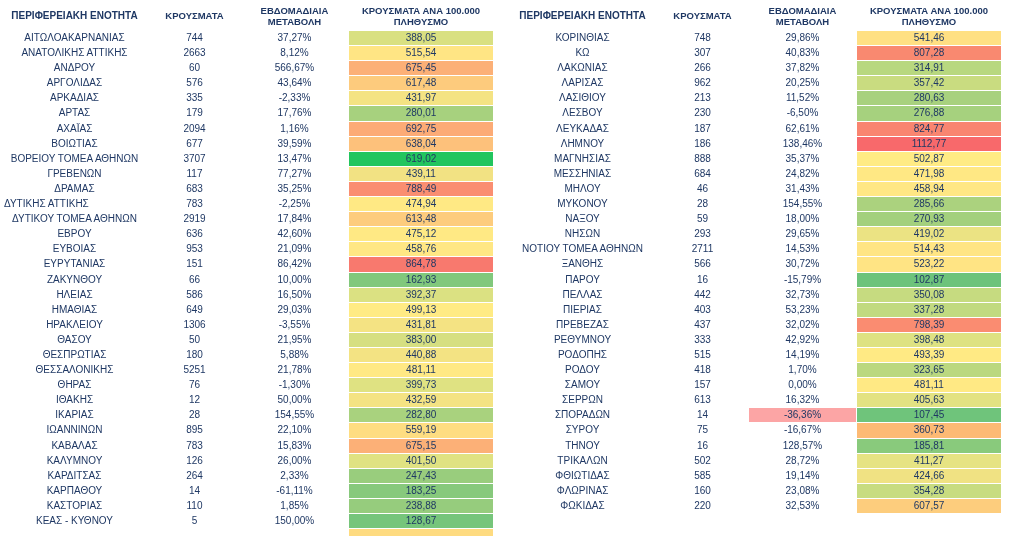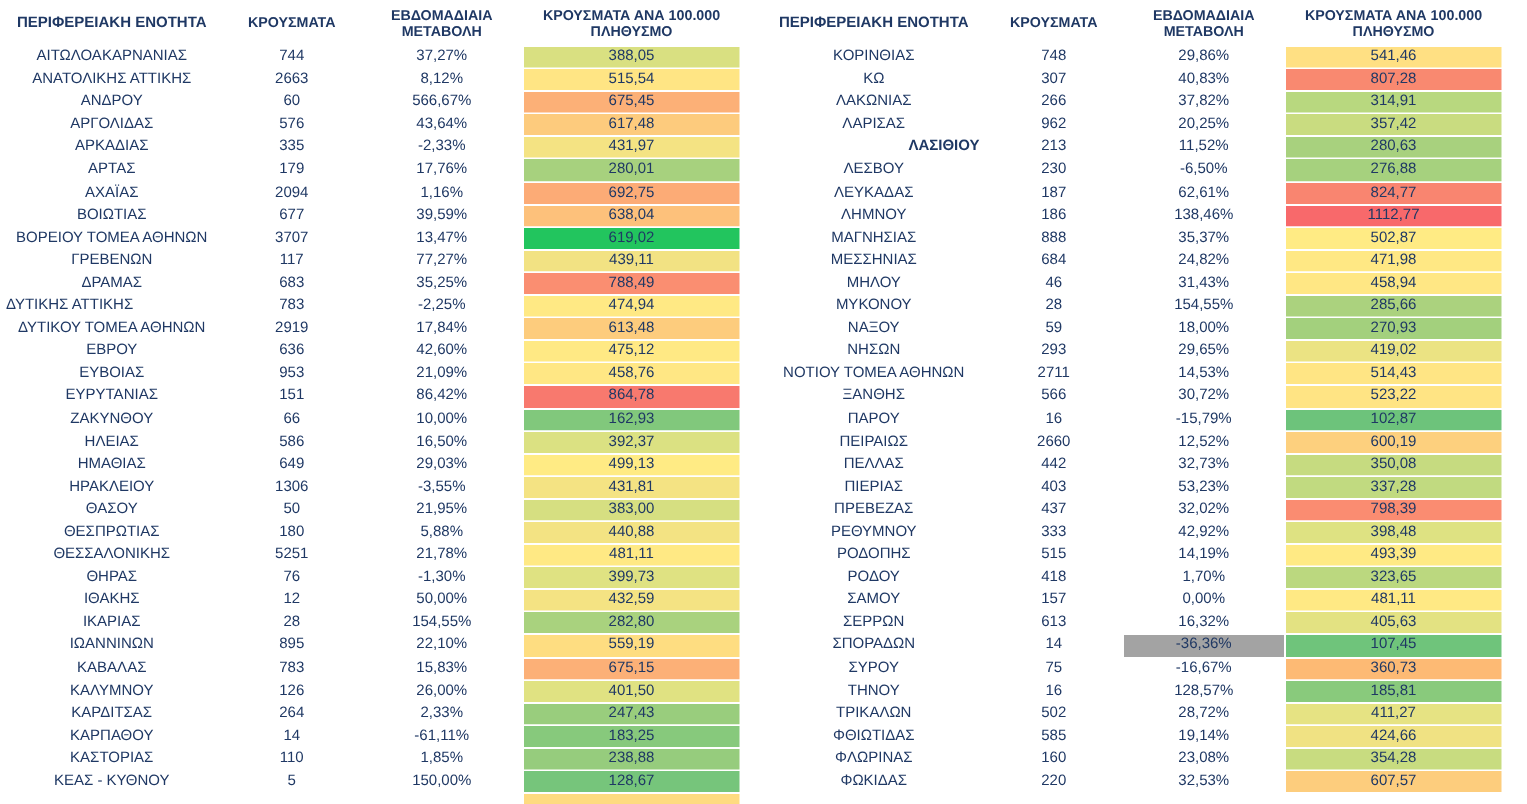--- a/index.html
+++ b/index.html
@@ -311,21 +311,21 @@
           <td class="c-chg" style="background: rgb(255, 255, 255);">37,82%</td>
           <td class="c-per" style="background: rgb(184, 216, 127);">314,91</td>
         </tr>
         <tr>
           <td class="c-name" style="text-align: center;">ΛΑΡΙΣΑΣ</td>
           <td class="c-cases">962</td>
           <td class="c-chg" style="background: rgb(255, 255, 255);">20,25%</td>
           <td class="c-per" style="background: rgb(201, 220, 128);">357,42</td>
         </tr>
         <tr>
-          <td class="c-name" style="text-align: right; font-weight: bold;">ΛΑΣΙΘΙΟΥ</td>
+          <td class="c-name" style="text-align: center;">ΛΑΣΙΘΙΟΥ</td>
           <td class="c-cases">213</td>
           <td class="c-chg" style="background: rgb(255, 255, 255);">11,52%</td>
           <td class="c-per" style="background: rgb(168, 209, 126);">280,63</td>
         </tr>
         <tr>
           <td class="c-name" style="text-align: center;">ΛΕΣΒΟΥ</td>
           <td class="c-cases">230</td>
           <td class="c-chg" style="background: rgb(255, 255, 255);">-6,50%</td>
           <td class="c-per" style="background: rgb(166, 209, 126);">276,88</td>
         </tr>
@@ -389,26 +389,20 @@
           <td class="c-chg" style="background: rgb(255, 255, 255);">30,72%</td>
           <td class="c-per" style="background: rgb(255, 228, 132);">523,22</td>
         </tr>
         <tr>
           <td class="c-name" style="text-align: center;">ΠΑΡΟΥ</td>
           <td class="c-cases">16</td>
           <td class="c-chg" style="background: rgb(255, 255, 255);">-15,79%</td>
           <td class="c-per" style="background: rgb(109, 195, 123);">102,87</td>
         </tr>
         <tr>
-          <td class="c-name" style="text-align: center;">ΠΕΙΡΑΙΩΣ</td>
-          <td class="c-cases">2660</td>
-          <td class="c-chg" style="background: rgb(255, 255, 255);">12,52%</td>
-          <td class="c-per" style="background: rgb(253, 208, 126);">600,19</td>
-        </tr>
-        <tr>
           <td class="c-name" style="text-align: center;">ΠΕΛΛΑΣ</td>
           <td class="c-cases">442</td>
           <td class="c-chg" style="background: rgb(255, 255, 255);">32,73%</td>
           <td class="c-per" style="background: rgb(198, 219, 128);">350,08</td>
         </tr>
         <tr>
           <td class="c-name" style="text-align: center;">ΠΙΕΡΙΑΣ</td>
           <td class="c-cases">403</td>
           <td class="c-chg" style="background: rgb(255, 255, 255);">53,23%</td>
           <td class="c-per" style="background: rgb(193, 218, 128);">337,28</td>
@@ -445,21 +439,21 @@
         </tr>
         <tr>
           <td class="c-name" style="text-align: center;">ΣΕΡΡΩΝ</td>
           <td class="c-cases">613</td>
           <td class="c-chg" style="background: rgb(255, 255, 255);">16,32%</td>
           <td class="c-per" style="background: rgb(227, 226, 130);">405,63</td>
         </tr>
         <tr>
           <td class="c-name" style="text-align: center;">ΣΠΟΡΑΔΩΝ</td>
           <td class="c-cases">14</td>
-          <td class="c-chg" style="background: #a3a3a3;">-36,36%</td>
+          <td class="c-chg" style="background: #fca5a5;">-36,36%</td>
           <td class="c-per" style="background: rgb(111, 196, 123);">107,45</td>
         </tr>
         <tr>
           <td class="c-name" style="text-align: center;">ΣΥΡΟΥ</td>
           <td class="c-cases">75</td>
           <td class="c-chg" style="background: rgb(255, 255, 255);">-16,67%</td>
           <td class="c-per" style="background: #fdba74;">360,73</td>
         </tr>
         <tr>
           <td class="c-name" style="text-align: center;">ΤΗΝΟΥ</td>

